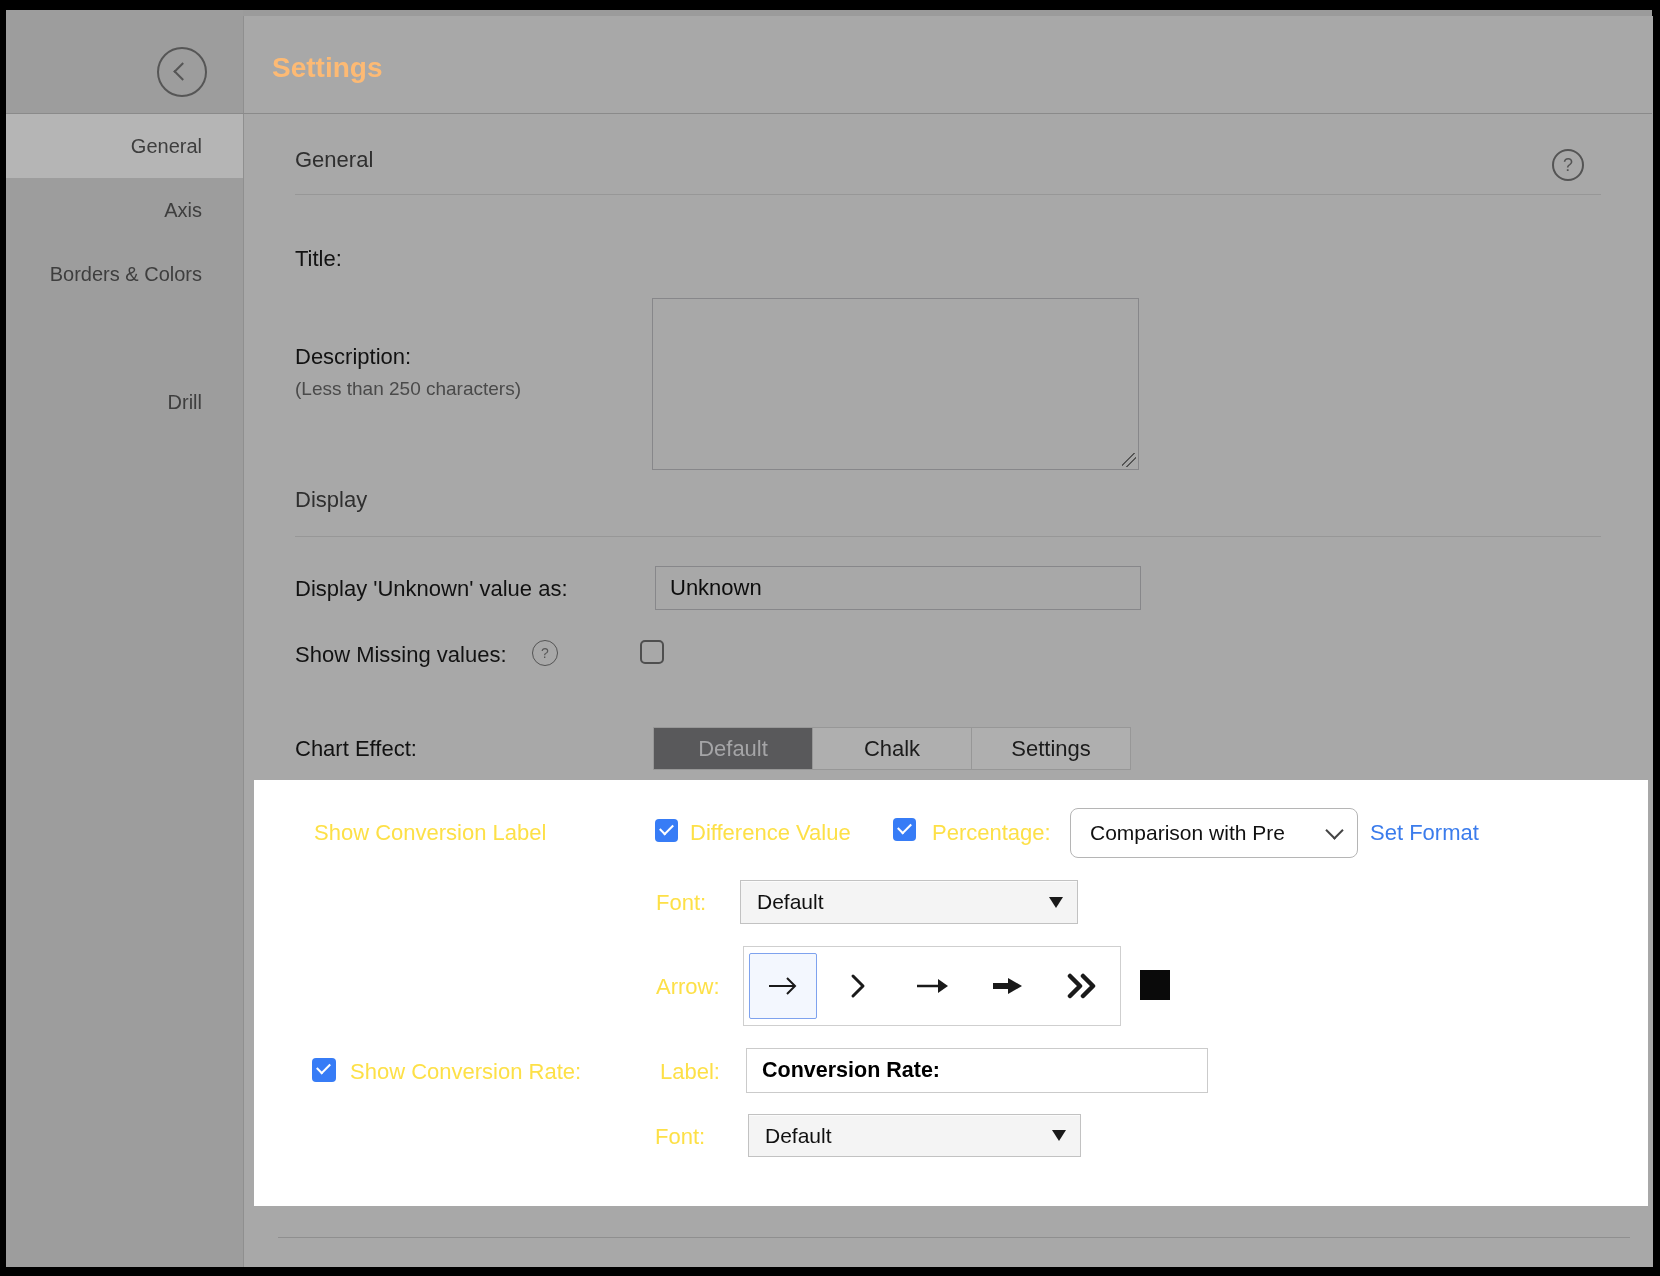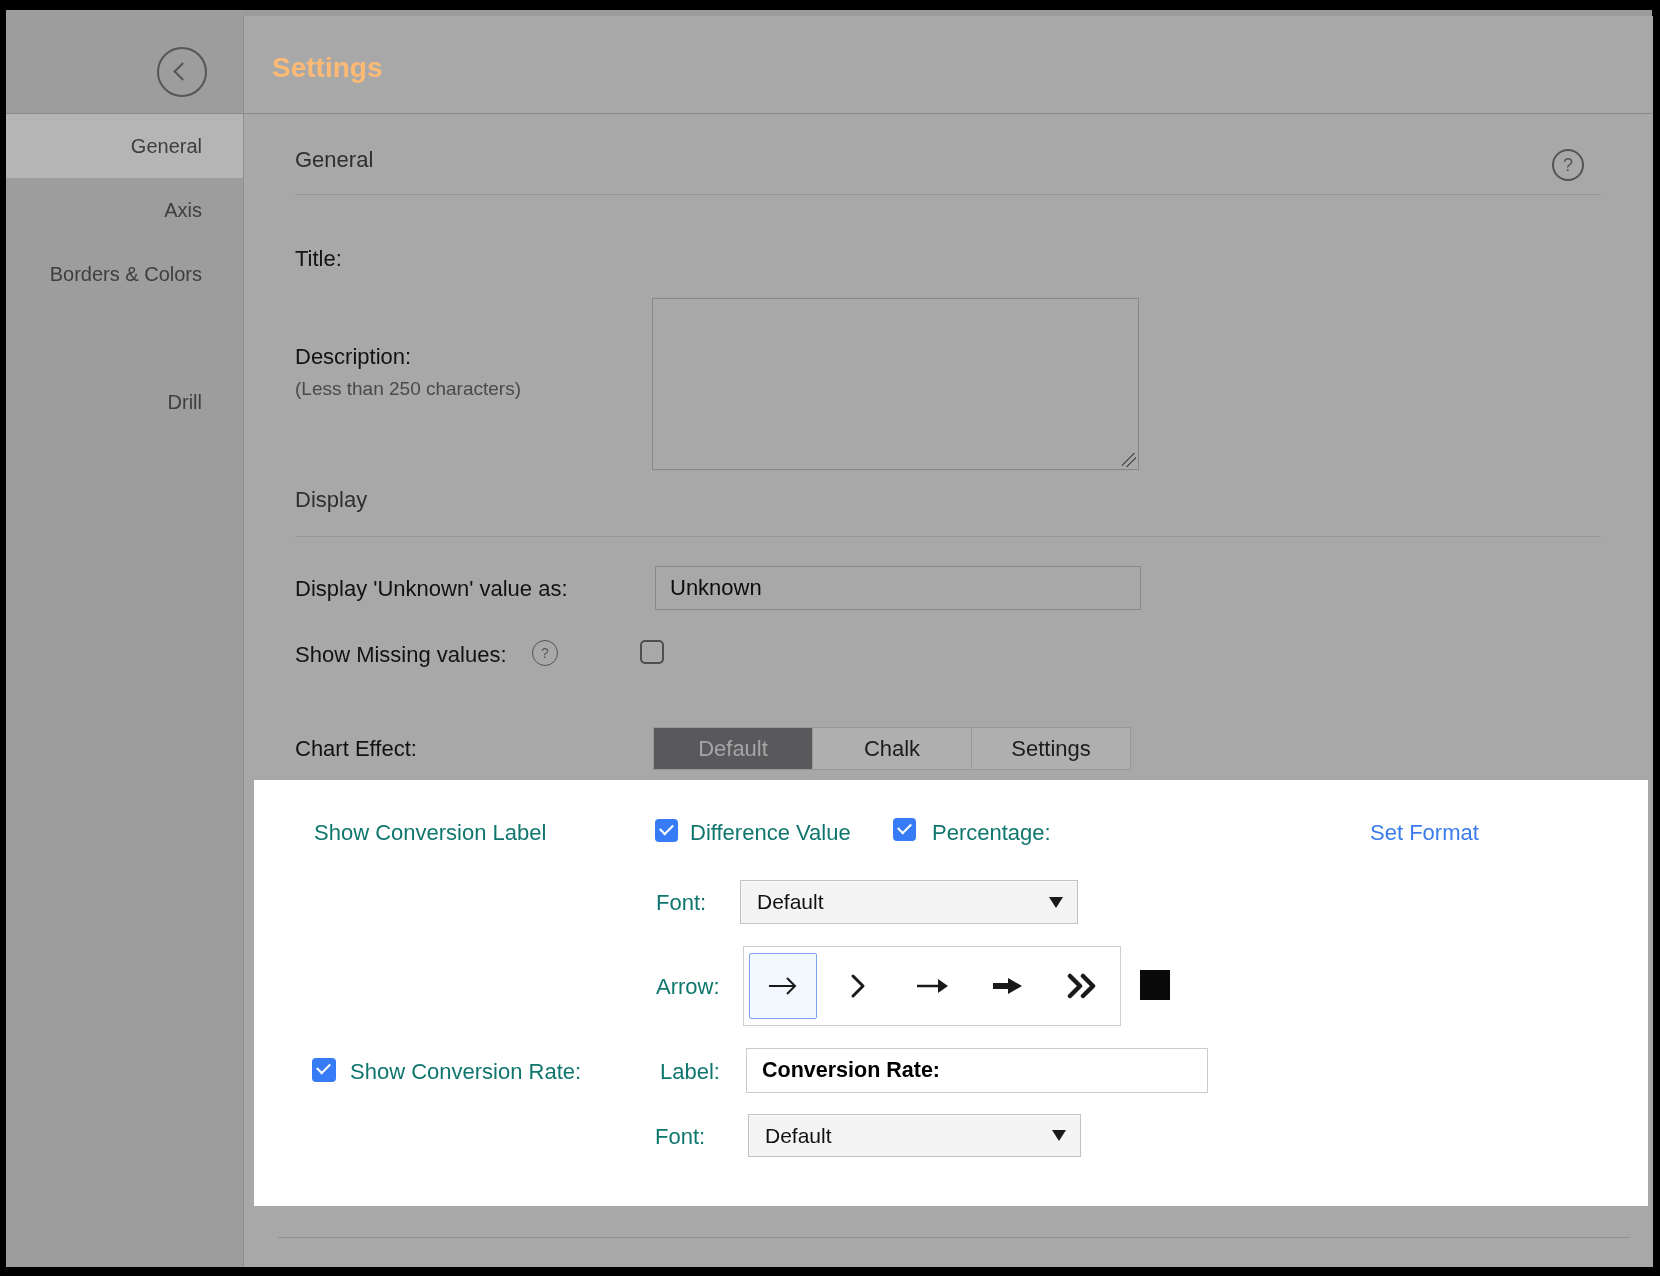--- a/index.html
+++ b/index.html
@@ -42,21 +42,21 @@
   .chk.checked::after{content:"";position:absolute;left:5px;top:5px;width:11px;height:6px;
       border-left:2.5px solid #fff;border-bottom:2.5px solid #fff;transform:rotate(-45deg);}
 
   .seg-control{display:flex;border:1px solid #979797;box-sizing:border-box;}
   .seg{width:158px;height:41px;display:flex;align-items:center;justify-content:center;font-size:22px;cursor:pointer;}
   .seg.on{background:#59595B;color:#A5A5A7;}
   .seg.off{background:#AFAFAF;color:#1C1C1C;border-left:1px solid #979797;}
 
   
   .spotlight{left:254px;top:780px;width:1394px;height:426px;background:#FFFFFF;}
-  .lit-label{font-size:22px;color:#0f766e;}
+  .lit-label{font-size:22px;color:#fde047;}
   .lit-input{border:1px solid #CBCBCB;background:#fff;box-sizing:border-box;outline:none;
              font-family:"Liberation Sans",sans-serif;font-size:21.5px;color:#000;padding:0 15px;}
   .rounded-select{border:1px solid #B5B5B5;border-radius:8px;background:#fff;box-sizing:border-box;
              display:flex;align-items:center;cursor:pointer;}
   .rounded-select .val{padding-left:19px;font-size:21px;color:#111;white-space:nowrap;overflow:hidden;width:230px;}
   .chev-down{width:11px;height:11px;border-right:2.5px solid #444;border-bottom:2.5px solid #444;
              transform:rotate(45deg);margin:-6px 0 0 8px;}
   .native-select{background:#F4F4F4;border:1px solid #C2C2C2;box-sizing:border-box;display:flex;
              align-items:center;justify-content:space-between;padding:0 14px 0 16px;cursor:pointer;
              box-shadow:inset 0 1px 0 rgba(255,255,255,.6);}
@@ -129,20 +129,24 @@
     <div class="seg off">Settings</div>
   </div>
 
   <div class="abs spotlight"></div>
 
   <div class="abs lit-label" style="left:314px;top:820px;">Show Conversion Label</div>
   <div class="abs chk checked" style="left:655px;top:819px;"></div>
   <div class="abs lit-label" style="left:690px;top:820px;">Difference Value</div>
   <div class="abs chk checked" style="left:893px;top:818px;"></div>
   <div class="abs lit-label" style="left:932px;top:820px;">Percentage:</div>
+  <div class="abs rounded-select" style="left:1070px;top:808px;width:288px;height:50px;">
+    <span class="val">Comparison with Pre</span>
+    <span class="chev-down"></span>
+  </div>
   <div class="abs link" style="left:1370px;top:820px;">Set Format</div>
 
   <div class="abs lit-label" style="left:656px;top:890px;">Font:</div>
   <div class="abs native-select" style="left:740px;top:880px;width:338px;height:44px;">
     <span class="val">Default</span>
     <span class="tri-down"></span>
   </div>
 
   <div class="abs lit-label" style="left:656px;top:974px;">Arrow:</div>
   <div class="abs arrow-box" style="left:743px;top:946px;width:378px;height:80px;">

